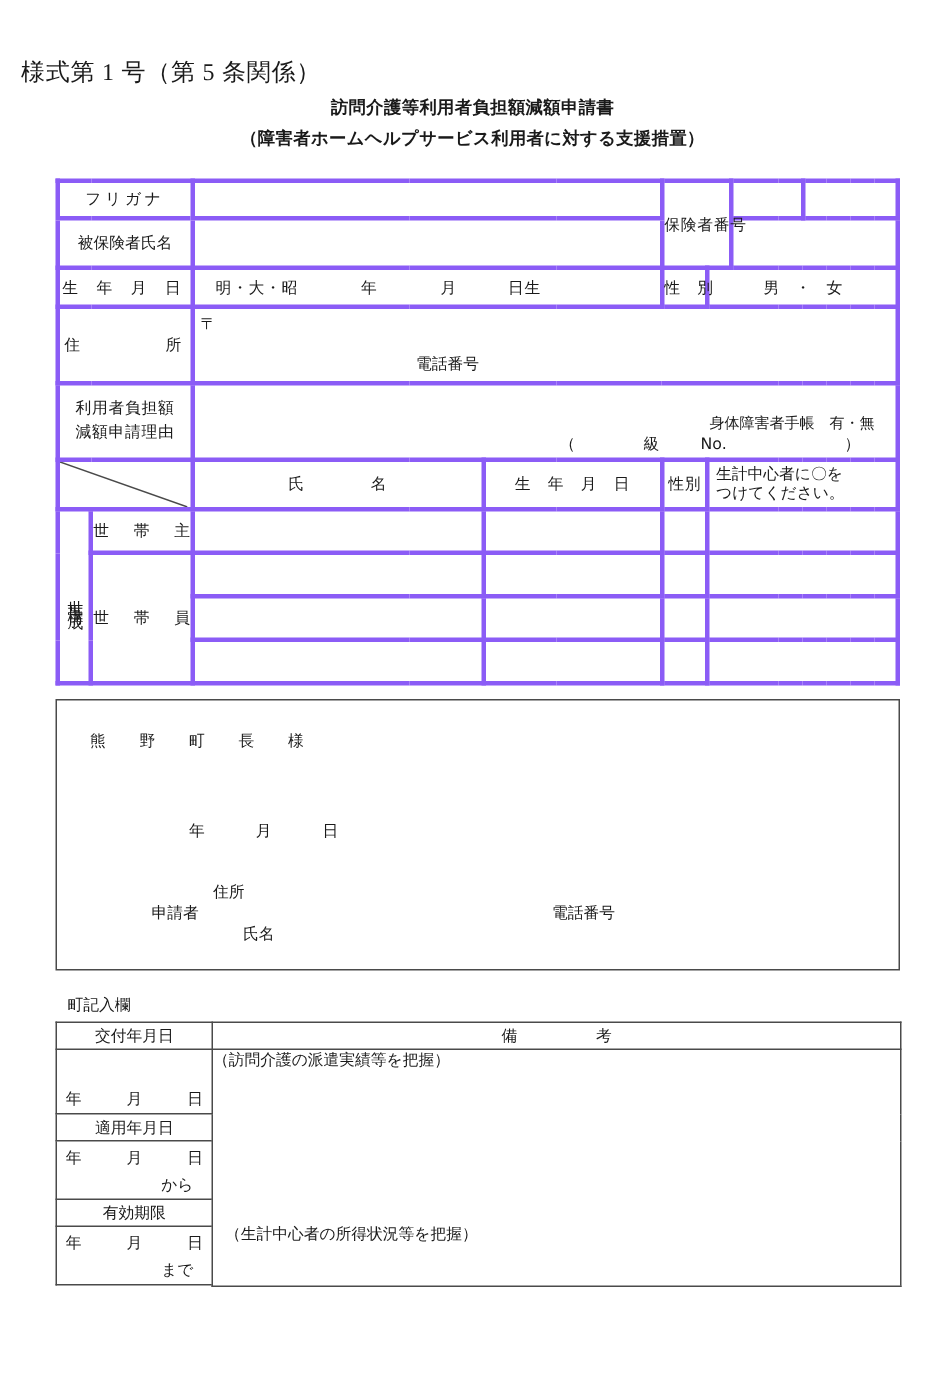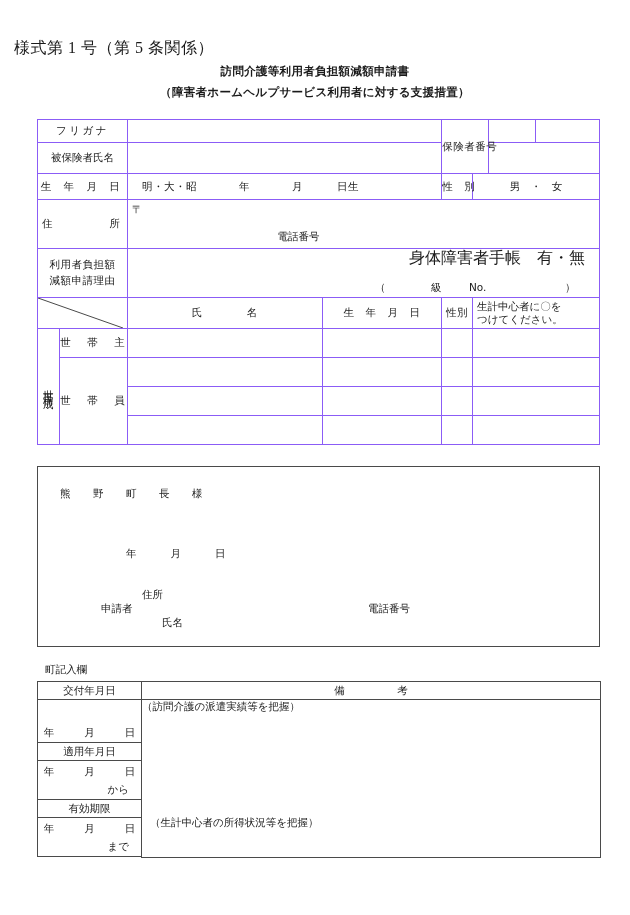--- a/index.html
+++ b/index.html
@@ -53,21 +53,21 @@
   .main-table {
     position: absolute;
     left: 37px;
     top: 119px;
     width: 563px;
     border-collapse: collapse;
     table-layout: fixed;
     font-family: "DejaVu Sans", "Liberation Sans", sans-serif;
   }
   .main-table td {
-    border: 1px solid #8b5cf6;
+    border: 3px solid #8b5cf6;
     font-size: 10.5px;
     padding: 0;
     vertical-align: middle;
     position: relative;
   }
 
   .lbl {
     text-align: center;
     letter-spacing: 0.5px;
     white-space: nowrap;
@@ -126,22 +126,22 @@
     left: 0; right: 0;
     bottom: 4px;
     text-align: center;
     font-size: 10.5px;
     padding-right: 130px;
   }
 
   .reason-cell { height: 48px; vertical-align: top; position: relative; }
   .reason-note {
     position: absolute;
-    right: 14px; bottom: 28px;
-    font-size: 16px;
+    right: 14px; bottom: 16px;
+    font-size: 10px;
     white-space: nowrap;
   }
   .reason-note2 {
     position: absolute;
     right: 6px; bottom: 2px;
     font-size: 10.5px;
     white-space: nowrap;
     width: 218px;
     text-align: left;
   }

